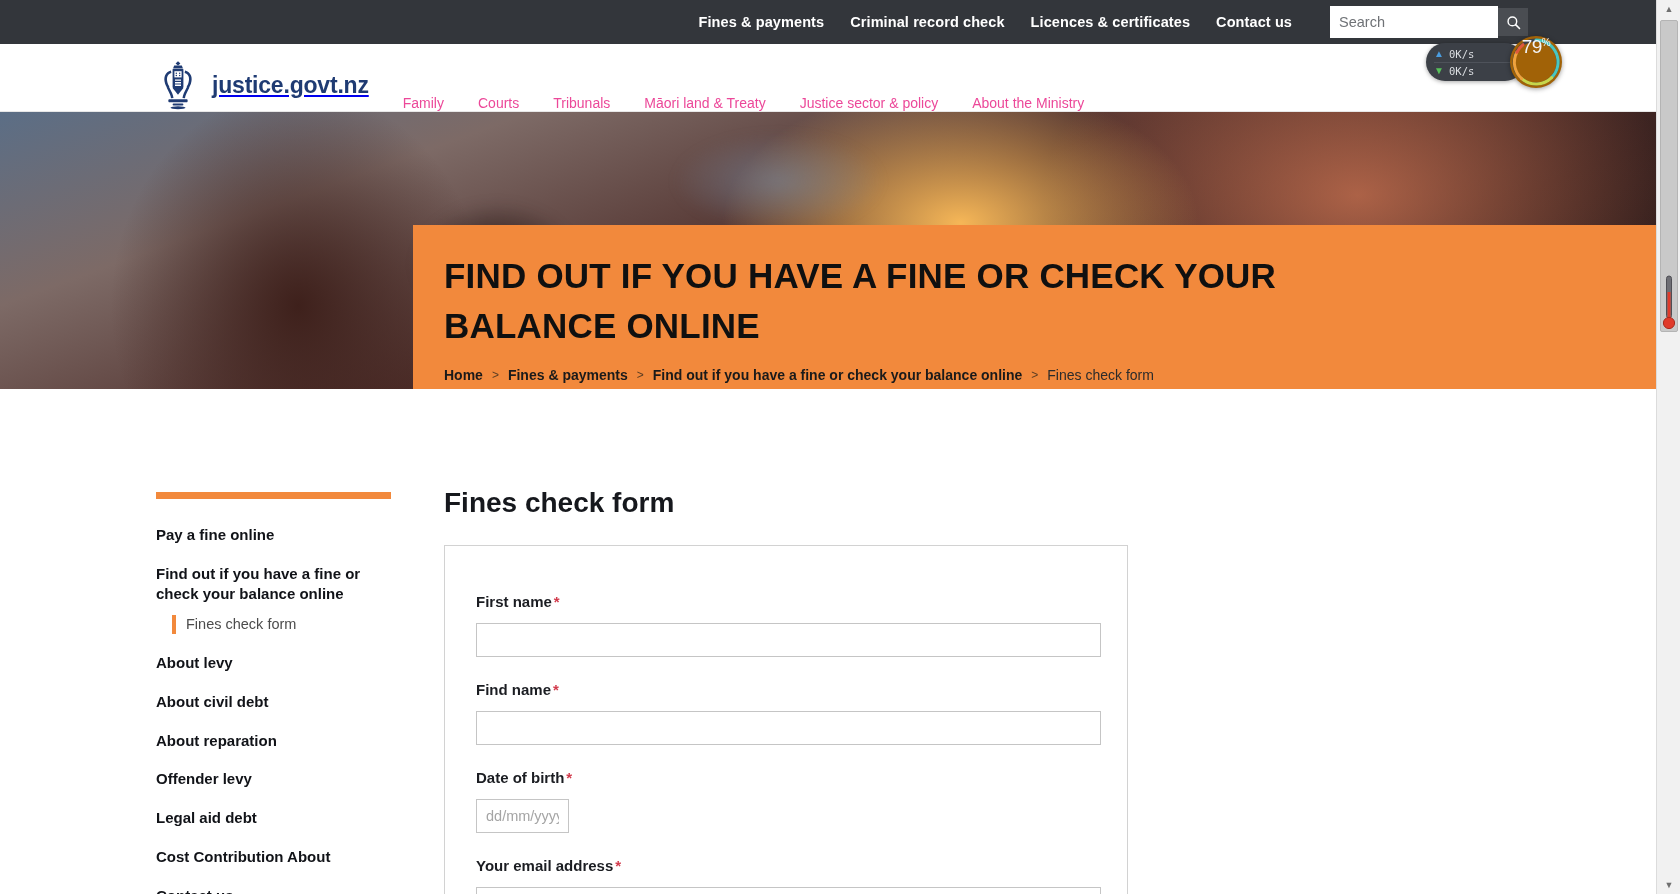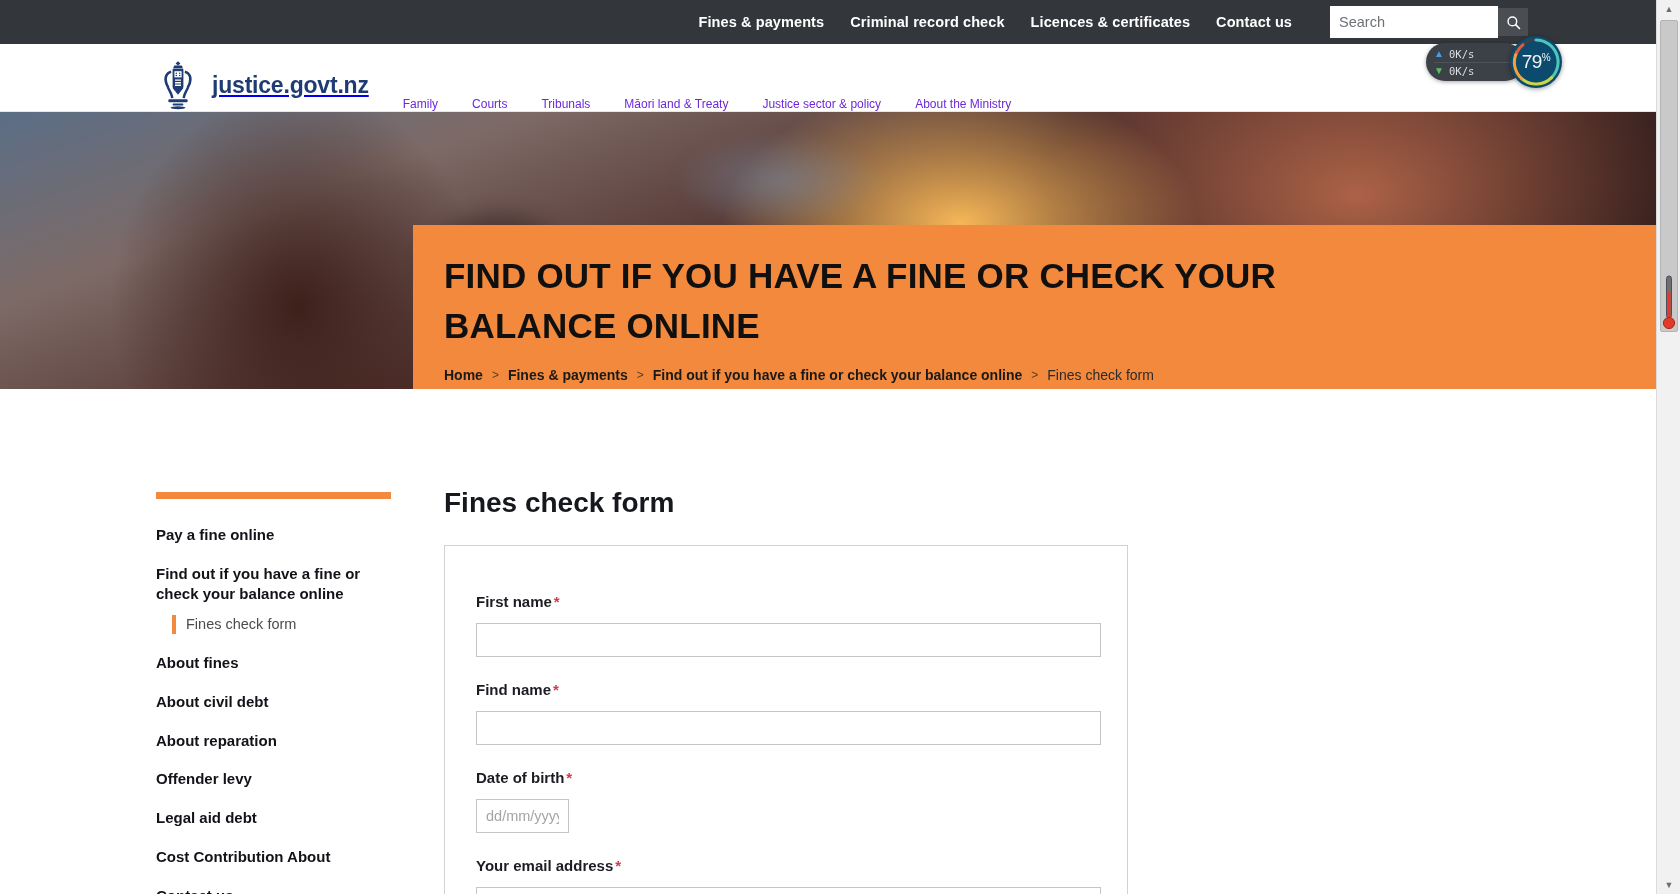--- a/index.html
+++ b/index.html
@@ -72,22 +72,22 @@
   .brand { display: flex; align-items: center; gap: 12px; margin-right: 34px; }
   .crest { width: 44px; height: 52px; display: block; }
   .brand-name {
     font-size: 23px;
     font-weight: bold;
     color: #1f3b73;
     letter-spacing: -.2px;
   }
   .nav-links { display: flex; align-items: center; gap: 34px; }
   .nav-link {
-    font-size: 12px;
-    color: #6d28d9;
+    font-size: 14px;
+    color: #ec4899;
     text-decoration: none;
     white-space: nowrap;
   }
 
   
   .hero {
     position: relative;
     height: 277px;
     background:
       radial-gradient(ellipse 340px 200px at 58% 40%, rgba(255,190,90,.95), rgba(255,150,60,0) 70%),
@@ -237,22 +237,22 @@
   .speed-row + .speed-row { border-top: 1px solid #4e525a; }
   .speed-arrow { font-size: 10px; line-height: 1; width: 10px; text-align: center; }
   .speed-arrow.up { color: #4a9de0; }
   .speed-arrow.down { color: #57c15a; }
   .speed-text { font-size: 10.5px; color: #dcdfe3; font-family: "DejaVu Sans Mono", monospace; }
   .gauge {
     position: relative;
     width: 52px; height: 52px;
     margin-left: -14px;
     border-radius: 50%;
-    background: #0c4a6e;
-    display: flex; align-items: center; justify-content: center;
+    background: #a16207;
+    display: flex; align-items: flex-start; justify-content: center;
     box-shadow: 0 1px 5px rgba(0,0,0,.4);
   }
   .gauge svg { position: absolute; left: 0; top: 0; }
   .gauge-text {
     position: relative;
     color: #f2f4f6;
     font-size: 19px;
     font-weight: 300;
     letter-spacing: -.5px;
   }
@@ -365,21 +365,21 @@
     </div>
 
     <div class="content-row">
 
       <aside class="sidebar">
         <div class="side-rule"></div>
         <nav class="side-nav">
           <a class="side-item" href="#">Pay a fine online</a>
           <a class="side-item" href="#">Find out if you have a fine or check your balance online</a>
           <a class="side-subitem" href="#">Fines check form</a>
-          <a class="side-item" href="#">About fines</a>
+          <a class="side-item" href="#">About levy</a>
           <a class="side-item" href="#">About civil debt</a>
           <a class="side-item" href="#">About reparation</a>
           <a class="side-item" href="#">Offender levy</a>
           <a class="side-item" href="#">Legal aid debt</a>
           <a class="side-item" href="#">Cost Contribution About</a>
           <a class="side-item" href="#">Contact us</a>
         </nav>
 
       </aside>
 

